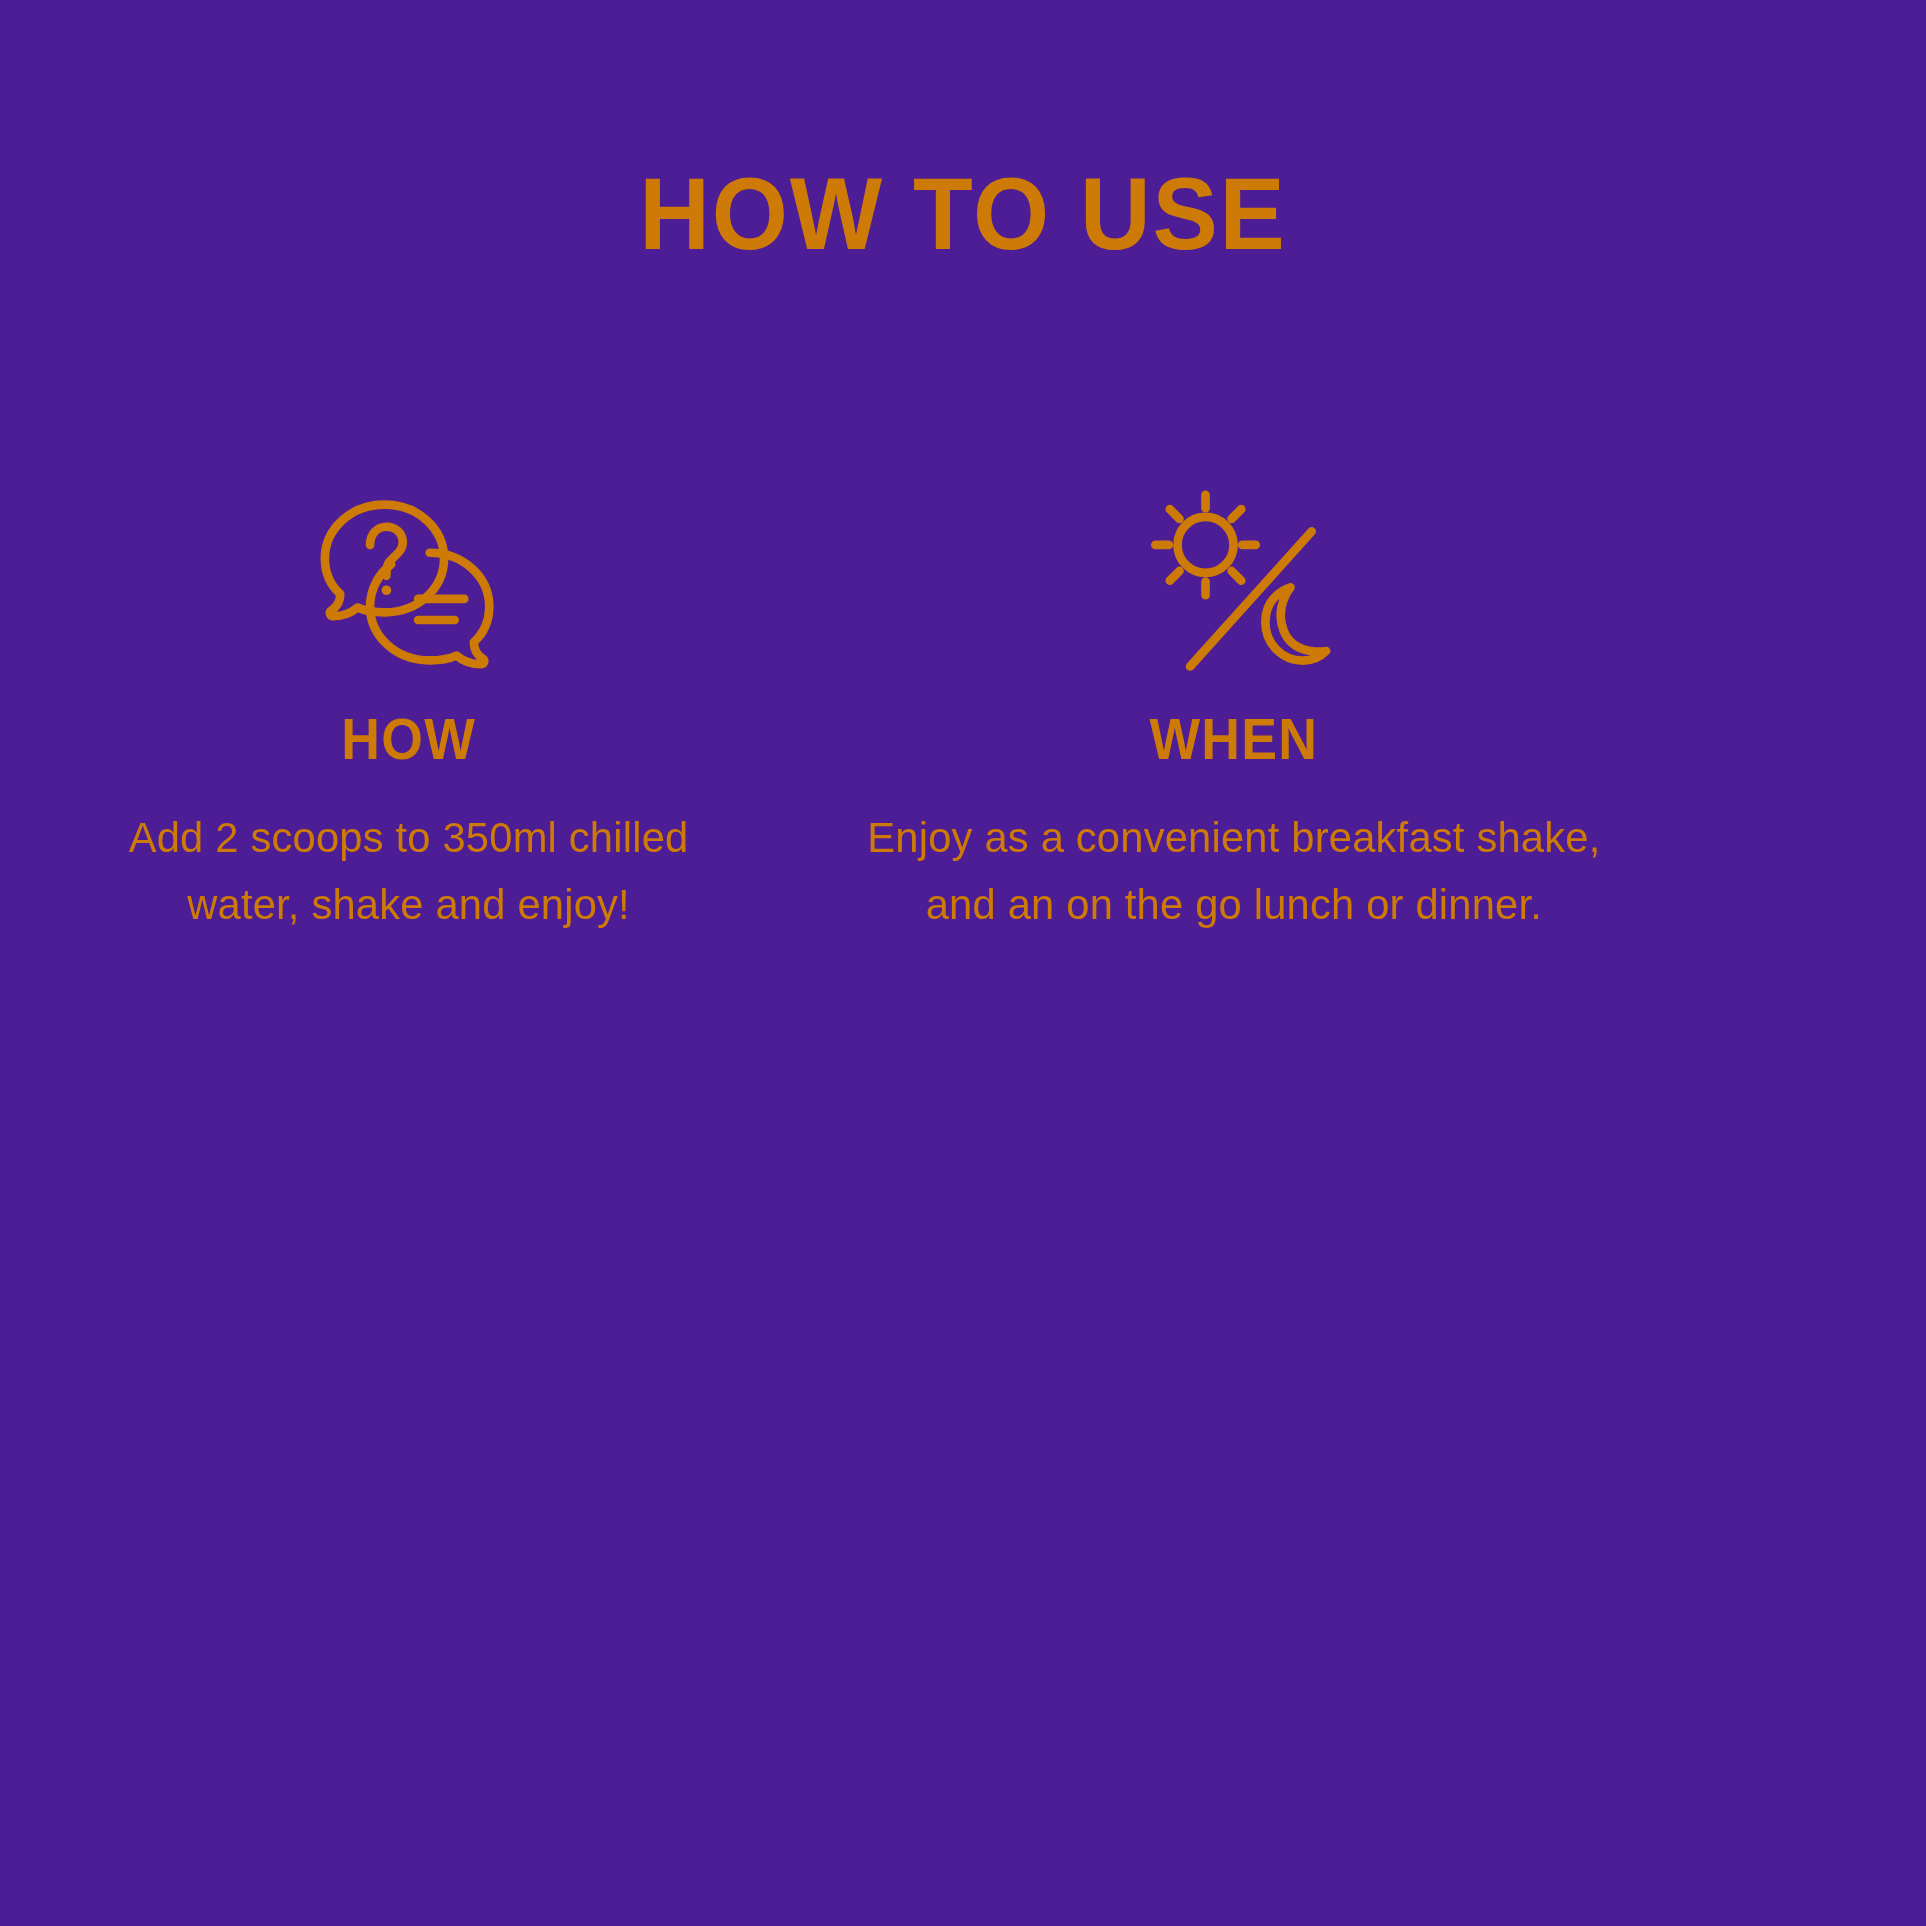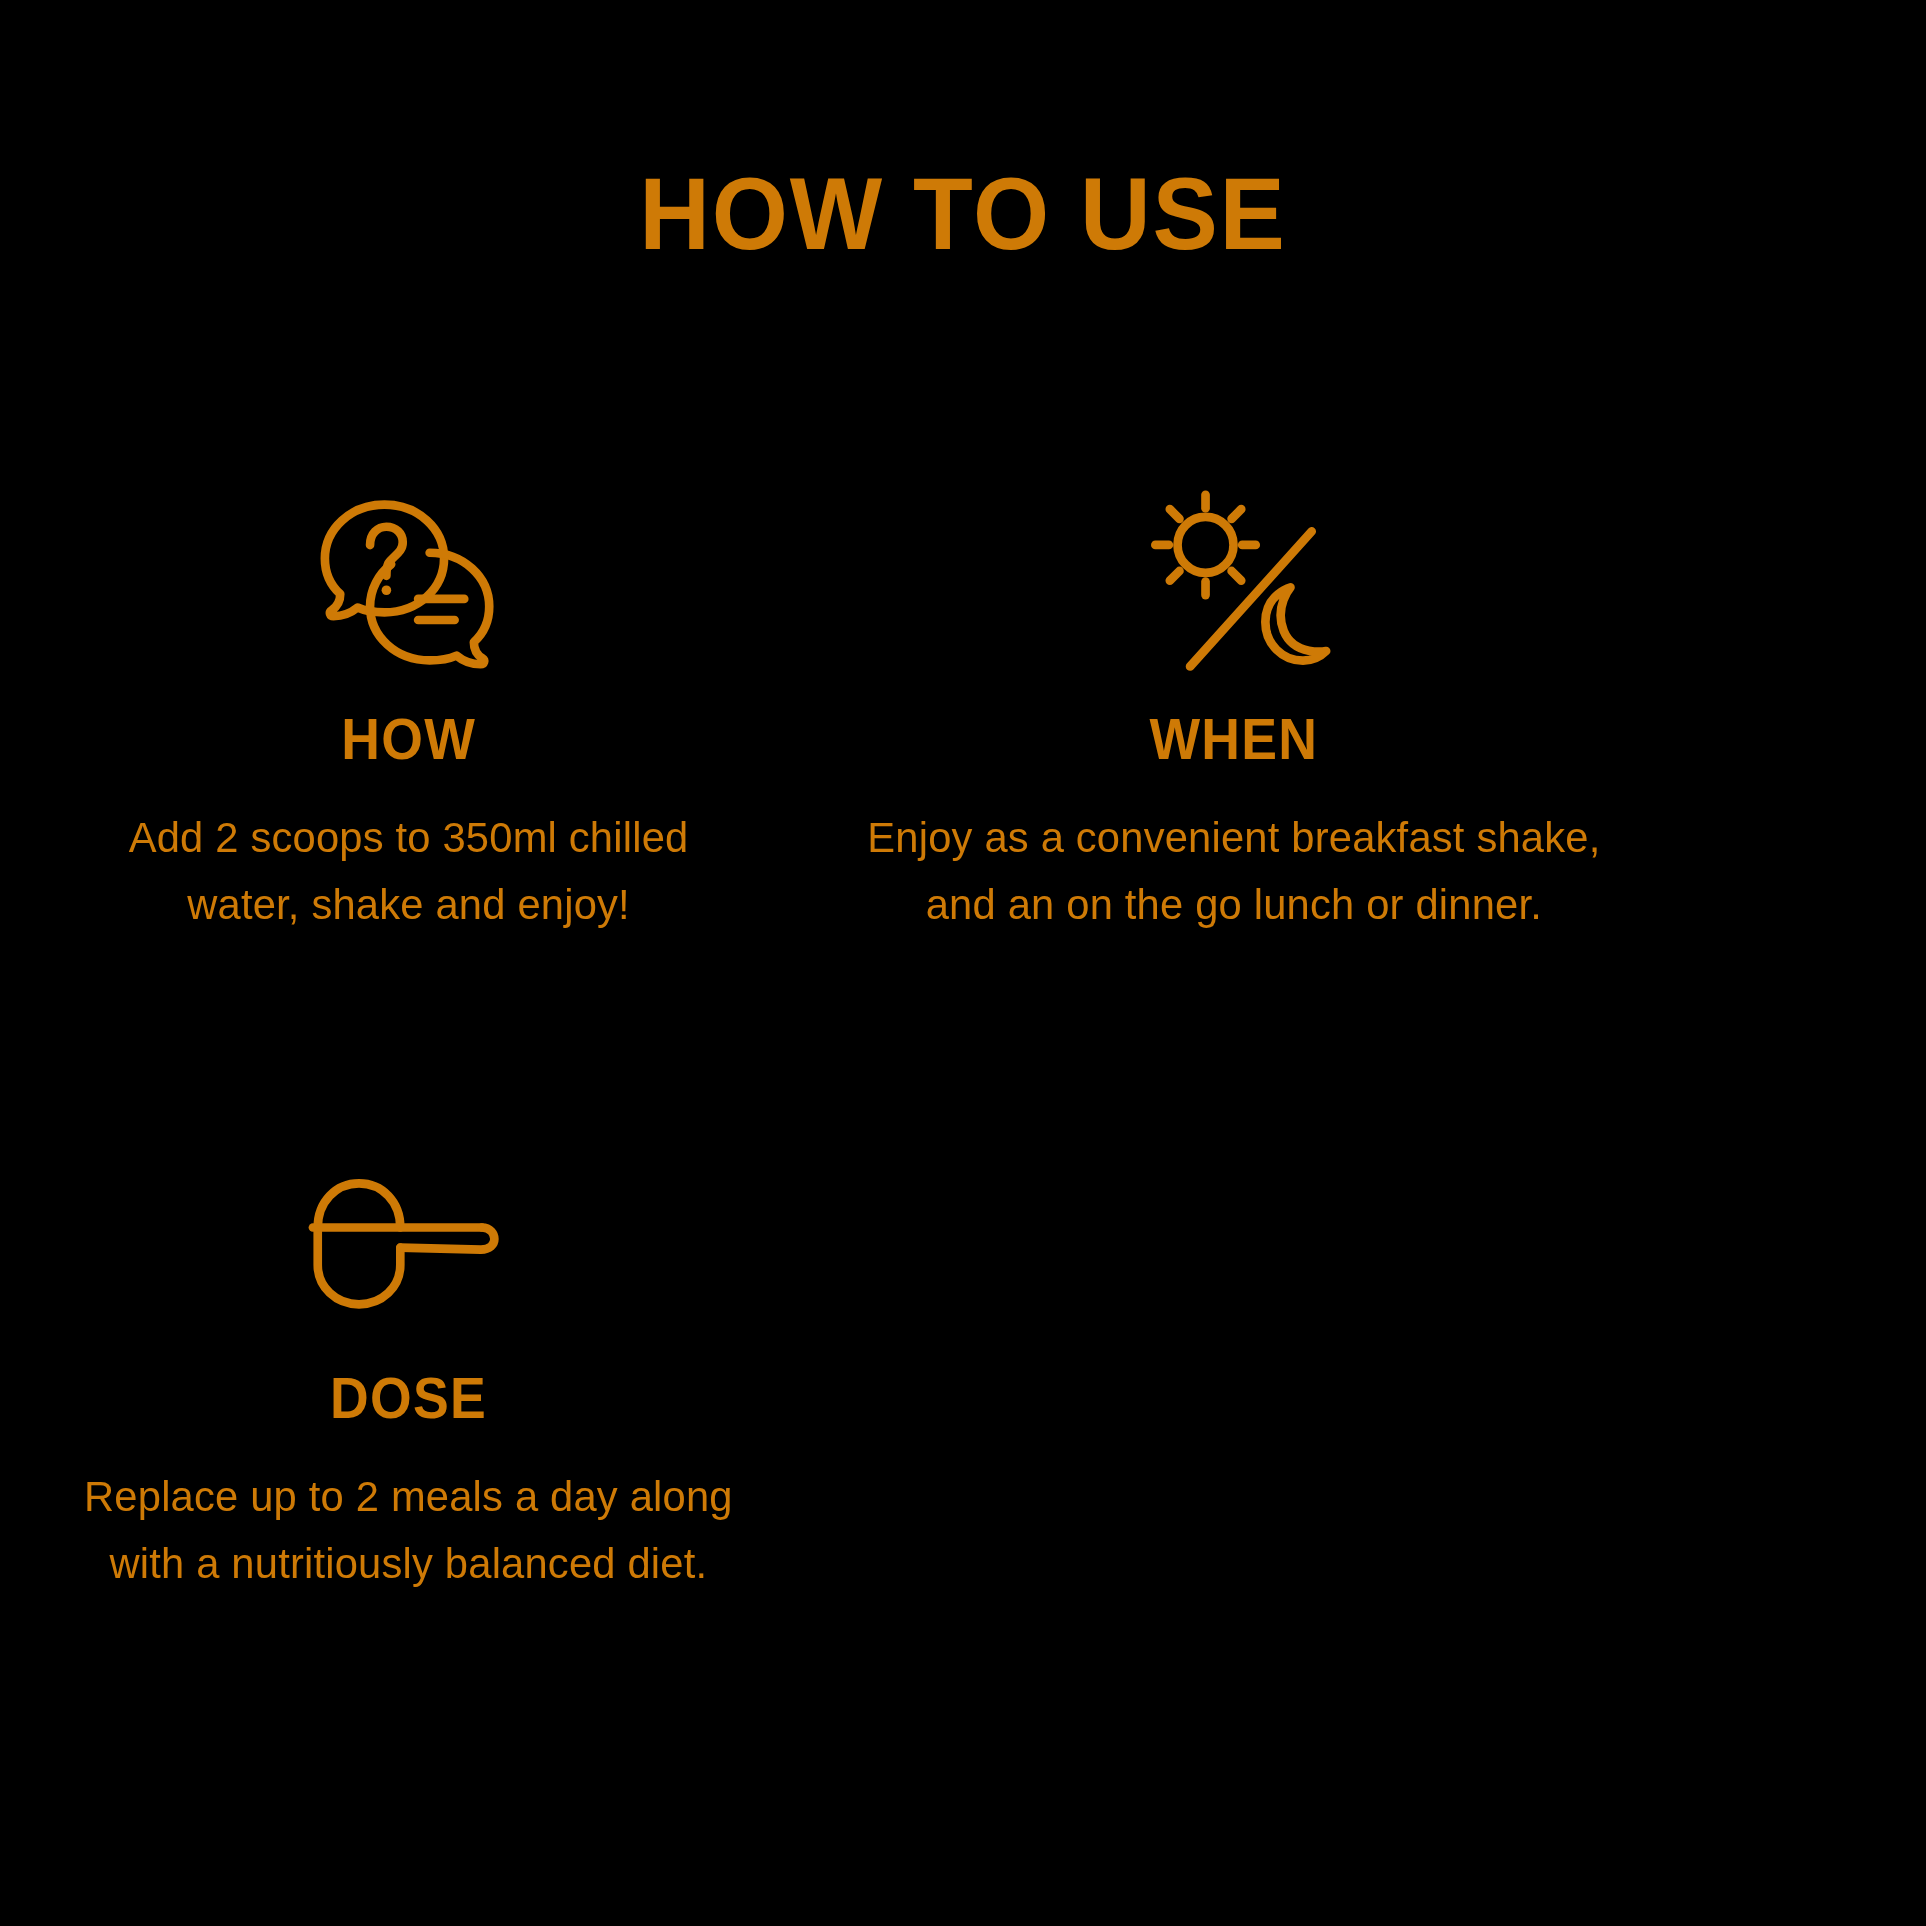--- a/index.html
+++ b/index.html
@@ -11,21 +11,21 @@
     height: 1926px;
     background: #FDF9F4;
     font-family: "Liberation Sans", sans-serif;
     overflow: hidden;
   }
 
   .page {
     position: relative;
     width: 1926px;
     height: 1926px;
-    background: #000000;
+    background: #4c1d95;
     box-sizing: border-box;
   }
 
   
   .page-title {
     position: absolute;
     top: 163px;
     left: 0;
     width: 1926px;
     text-align: center;
@@ -174,43 +174,17 @@
                    C 173 180 181 176 187 170
                    C 187 170 154 176 143 149
                    C 133 124 150 104 150 104 Z"></path>
         </svg>
       </div>
       <div class="card-heading">WHEN</div>
       <div class="card-body">Enjoy as a convenient breakfast shake,
 and an on the go lunch or dinner.</div>
     </div>
 
-    <div class="card row2">
-      <div class="card-icon icon-shift-dose">
-        <svg width="202" height="144" viewBox="0 0 210 150" fill="none" stroke="#CE7A06" stroke-width="9" stroke-linecap="round" stroke-linejoin="round">
-
-          <path d="M19 62
-                   L19 101
-                   C 19 124 38 142 62 142
-                   C 86 142 105 124 105 101
-                   L105 83"></path>
-
-          <path d="M19 62
-                   C 19 35 38 16 62 16
-                   C 86 16 105 35 105 62"></path>
-
-          <line x1="14" y1="62" x2="190" y2="62"></line>
-
-          <path d="M190 62
-                   C 199 62 203 69 203 74
-                   C 203 80 198 85 189 85
-                   L105 83"></path>
-        </svg>
-      </div>
-      <div class="card-heading">DOSE</div>
-      <div class="card-body">Replace up to 2 meals a day along
-with a nutritiously balanced diet.</div>
-    </div>
 
 
   </div>
 </div>
 
 
 </body></html>

